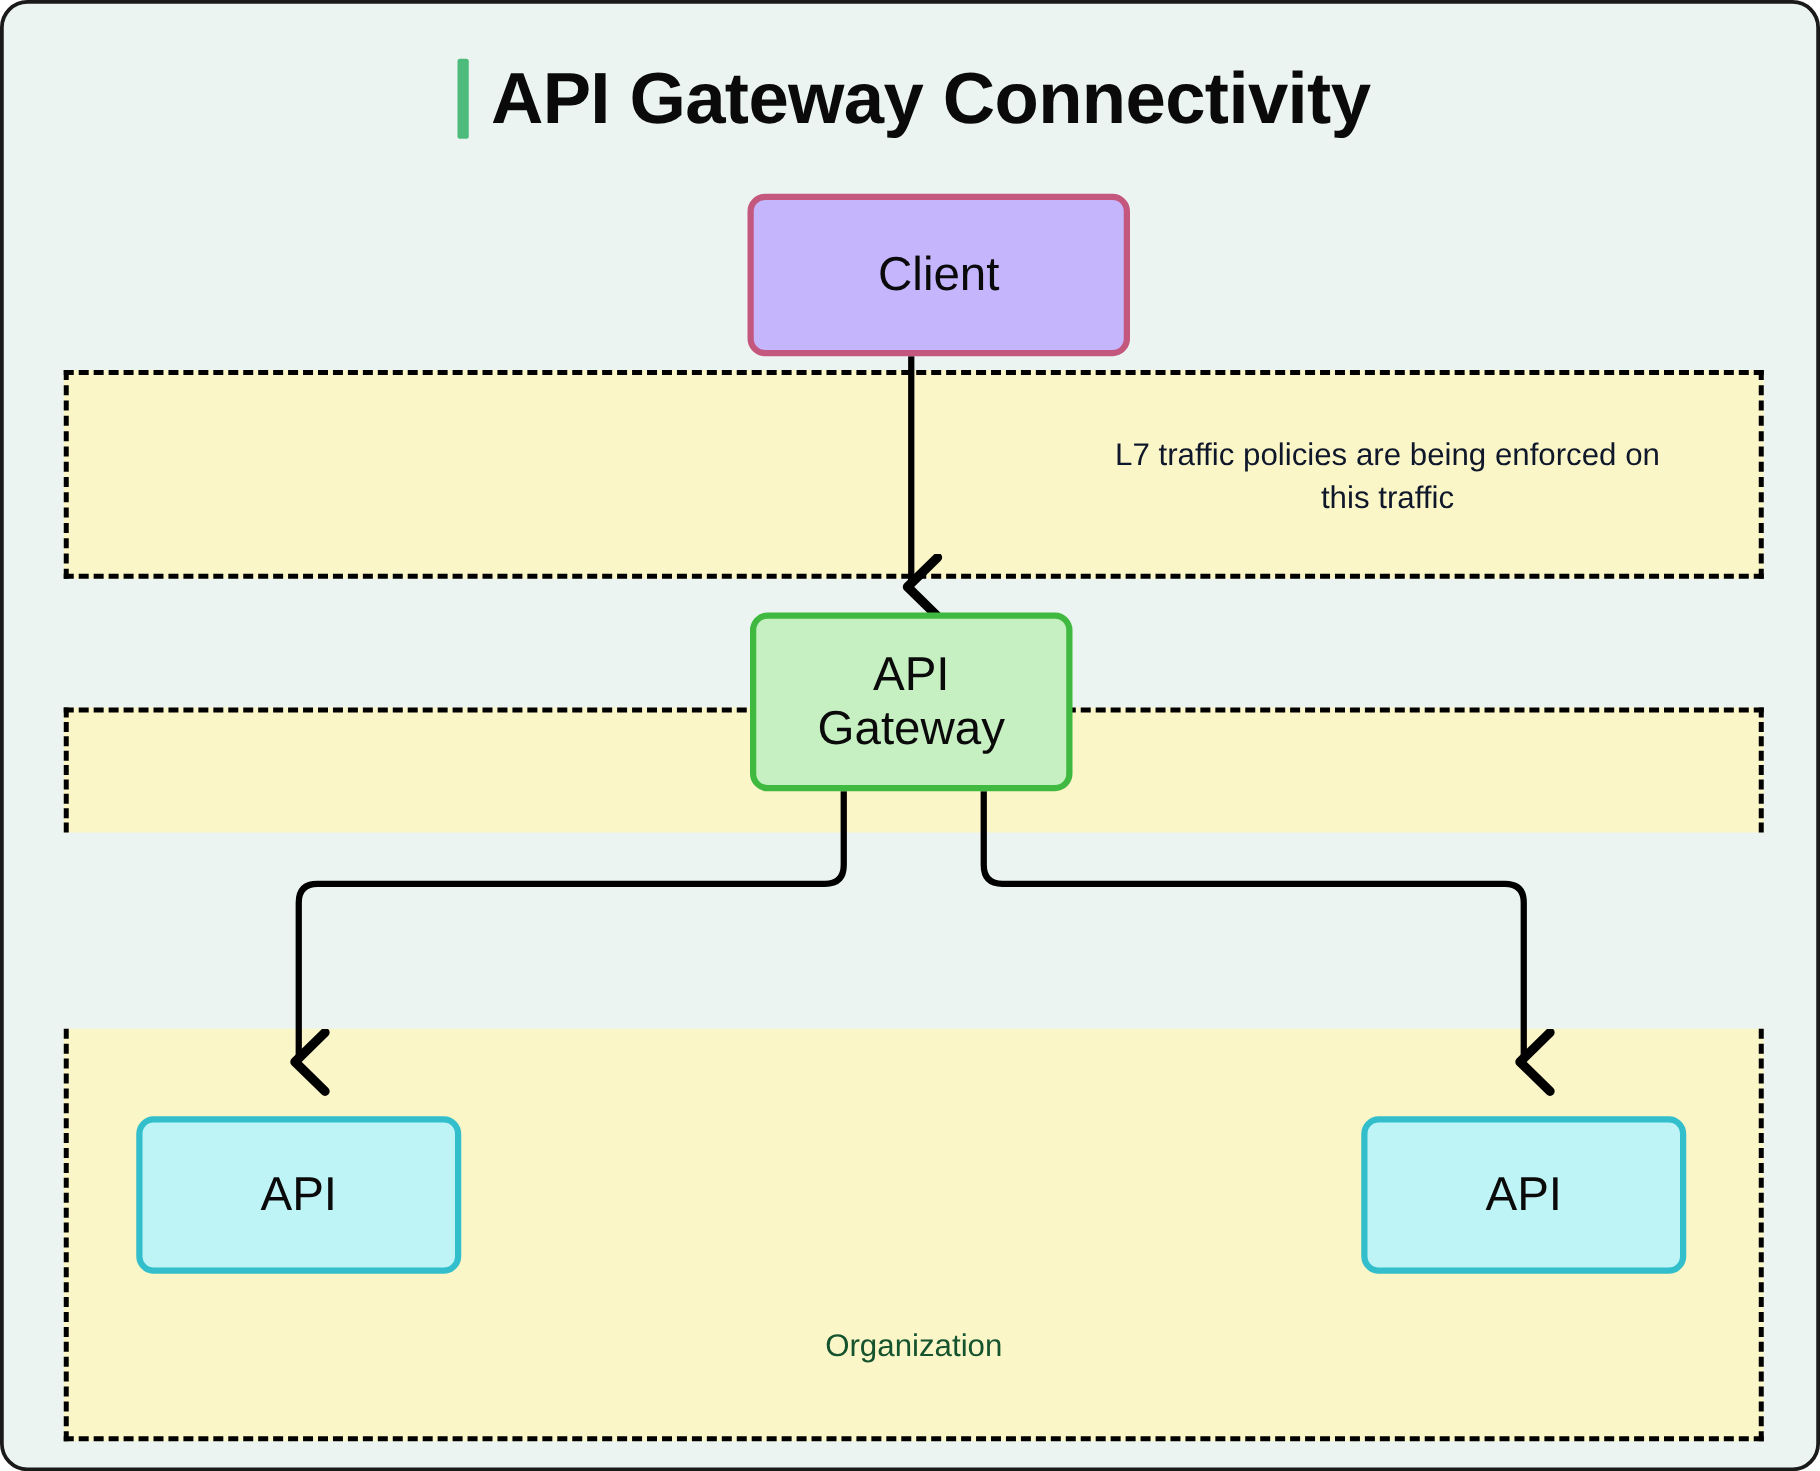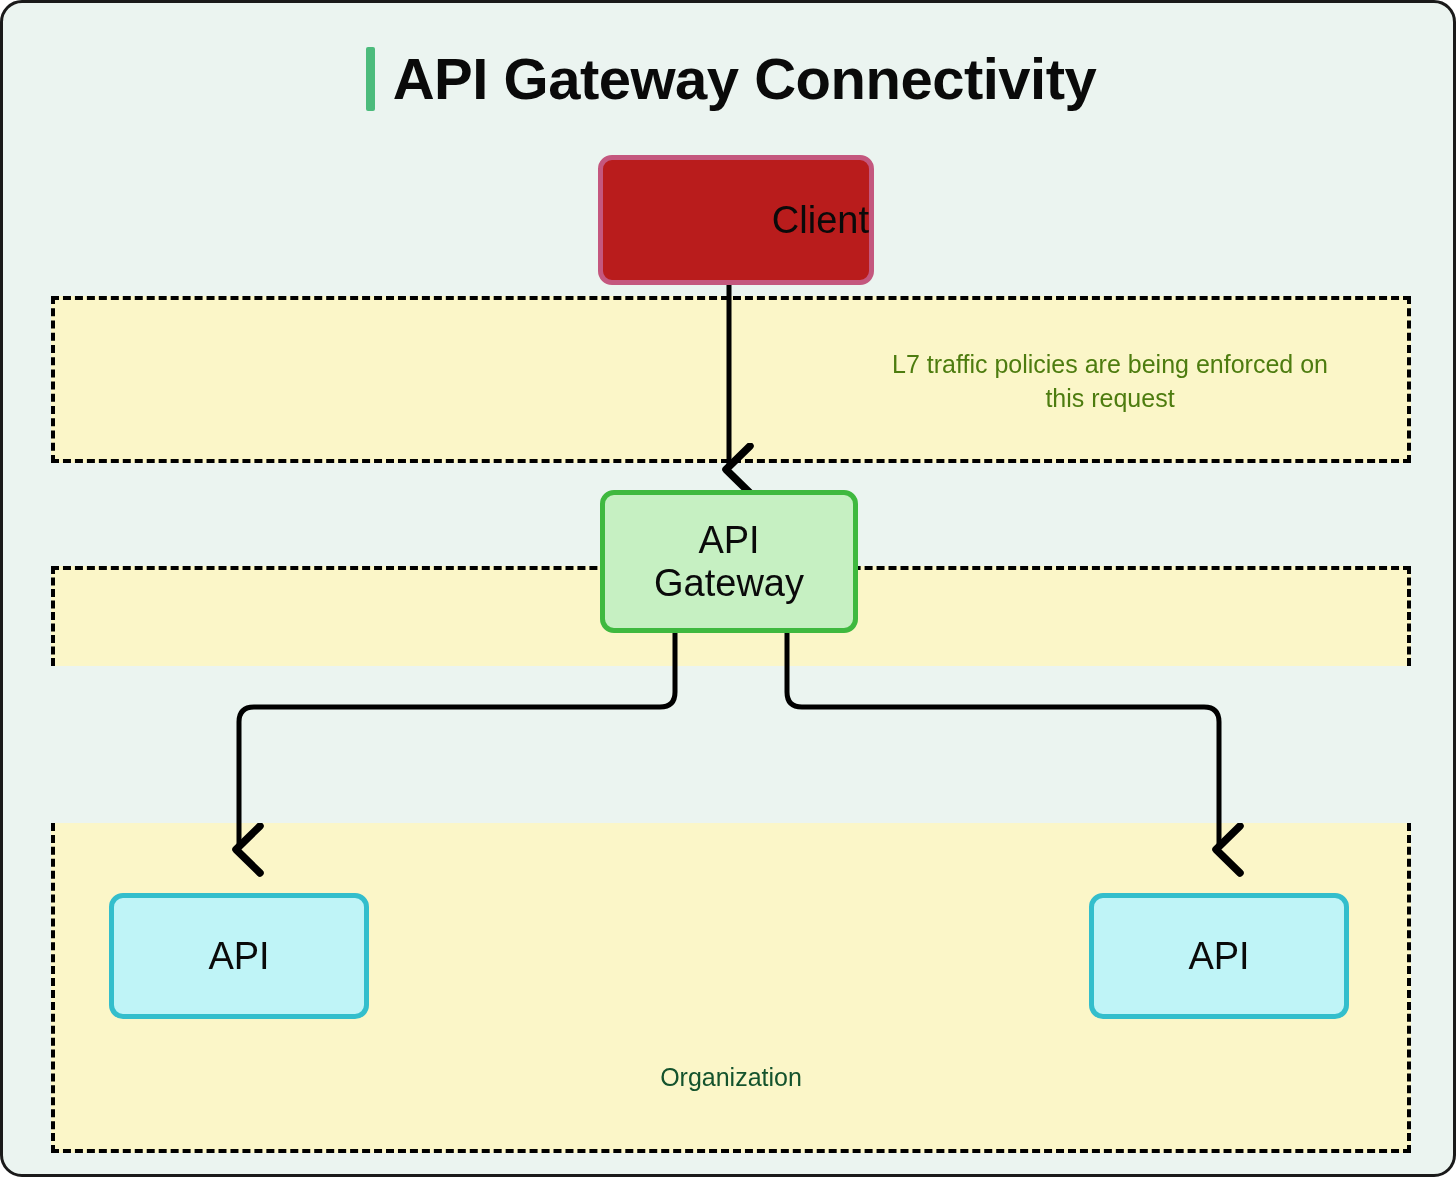--- a/index.html
+++ b/index.html
@@ -74,21 +74,21 @@
     left: 48px;  top: 820px;
     width: 1360px; height: 330px;
     border-top: none;
   }
 
   .zone-note {
     position: absolute;
     text-align: center;
     font-size: 25px;
     line-height: 1.35;
-    color: #4d7c0f;
+    color: #0f172a;
   }
   #note-top {
     left: 770px; top: 48px;
     width: 570px;
   }
   #note-blue {
     left: 395px; top: 57px;
     width: 570px;
   }
   #org-label {
@@ -109,24 +109,23 @@
     text-align: center;
     box-sizing: border-box;
     border-radius: 14px;
     font-size: 38px;
     line-height: 1.12;
     color: #0a0a0a;
     z-index: 6;
   }
   #node-client {
     left: 595px; top: 152px;
-    width: 276px; height: 130px;
-    background: #b91c1c;
+    width: 306px; height: 130px;
+    background: #c4b5fd;
     border: 5px solid #C4577E;
-    justify-content: flex-end;
   }
   #node-gateway {
     left: 597px; top: 487px;
     width: 258px; height: 143px;
     background: #C6F0C2;
     border: 5px solid #3FB93F;
   }
   #node-api-left {
     left: 106px; top: 890px;
     width: 260px; height: 126px;
@@ -155,21 +154,21 @@
 <div id="canvas">
 
   <div id="title-row">
     <div id="title-accent"></div>
     <div id="title-text">API Gateway Connectivity</div>
   </div>
 
   <div class="zone zone-yellow" id="zone-policy-top">
     <div class="zone-note" id="note-top">
       <div>L7 traffic policies are being enforced on</div>
-      <div>this request</div>
+      <div>this traffic</div>
     </div>
   </div>
 
   <div class="zone zone-yellow" id="zone-policy-mid"></div>
 
 
   <div class="zone zone-yellow" id="zone-organization">
     <div id="org-label">Organization</div>
   </div>
 

